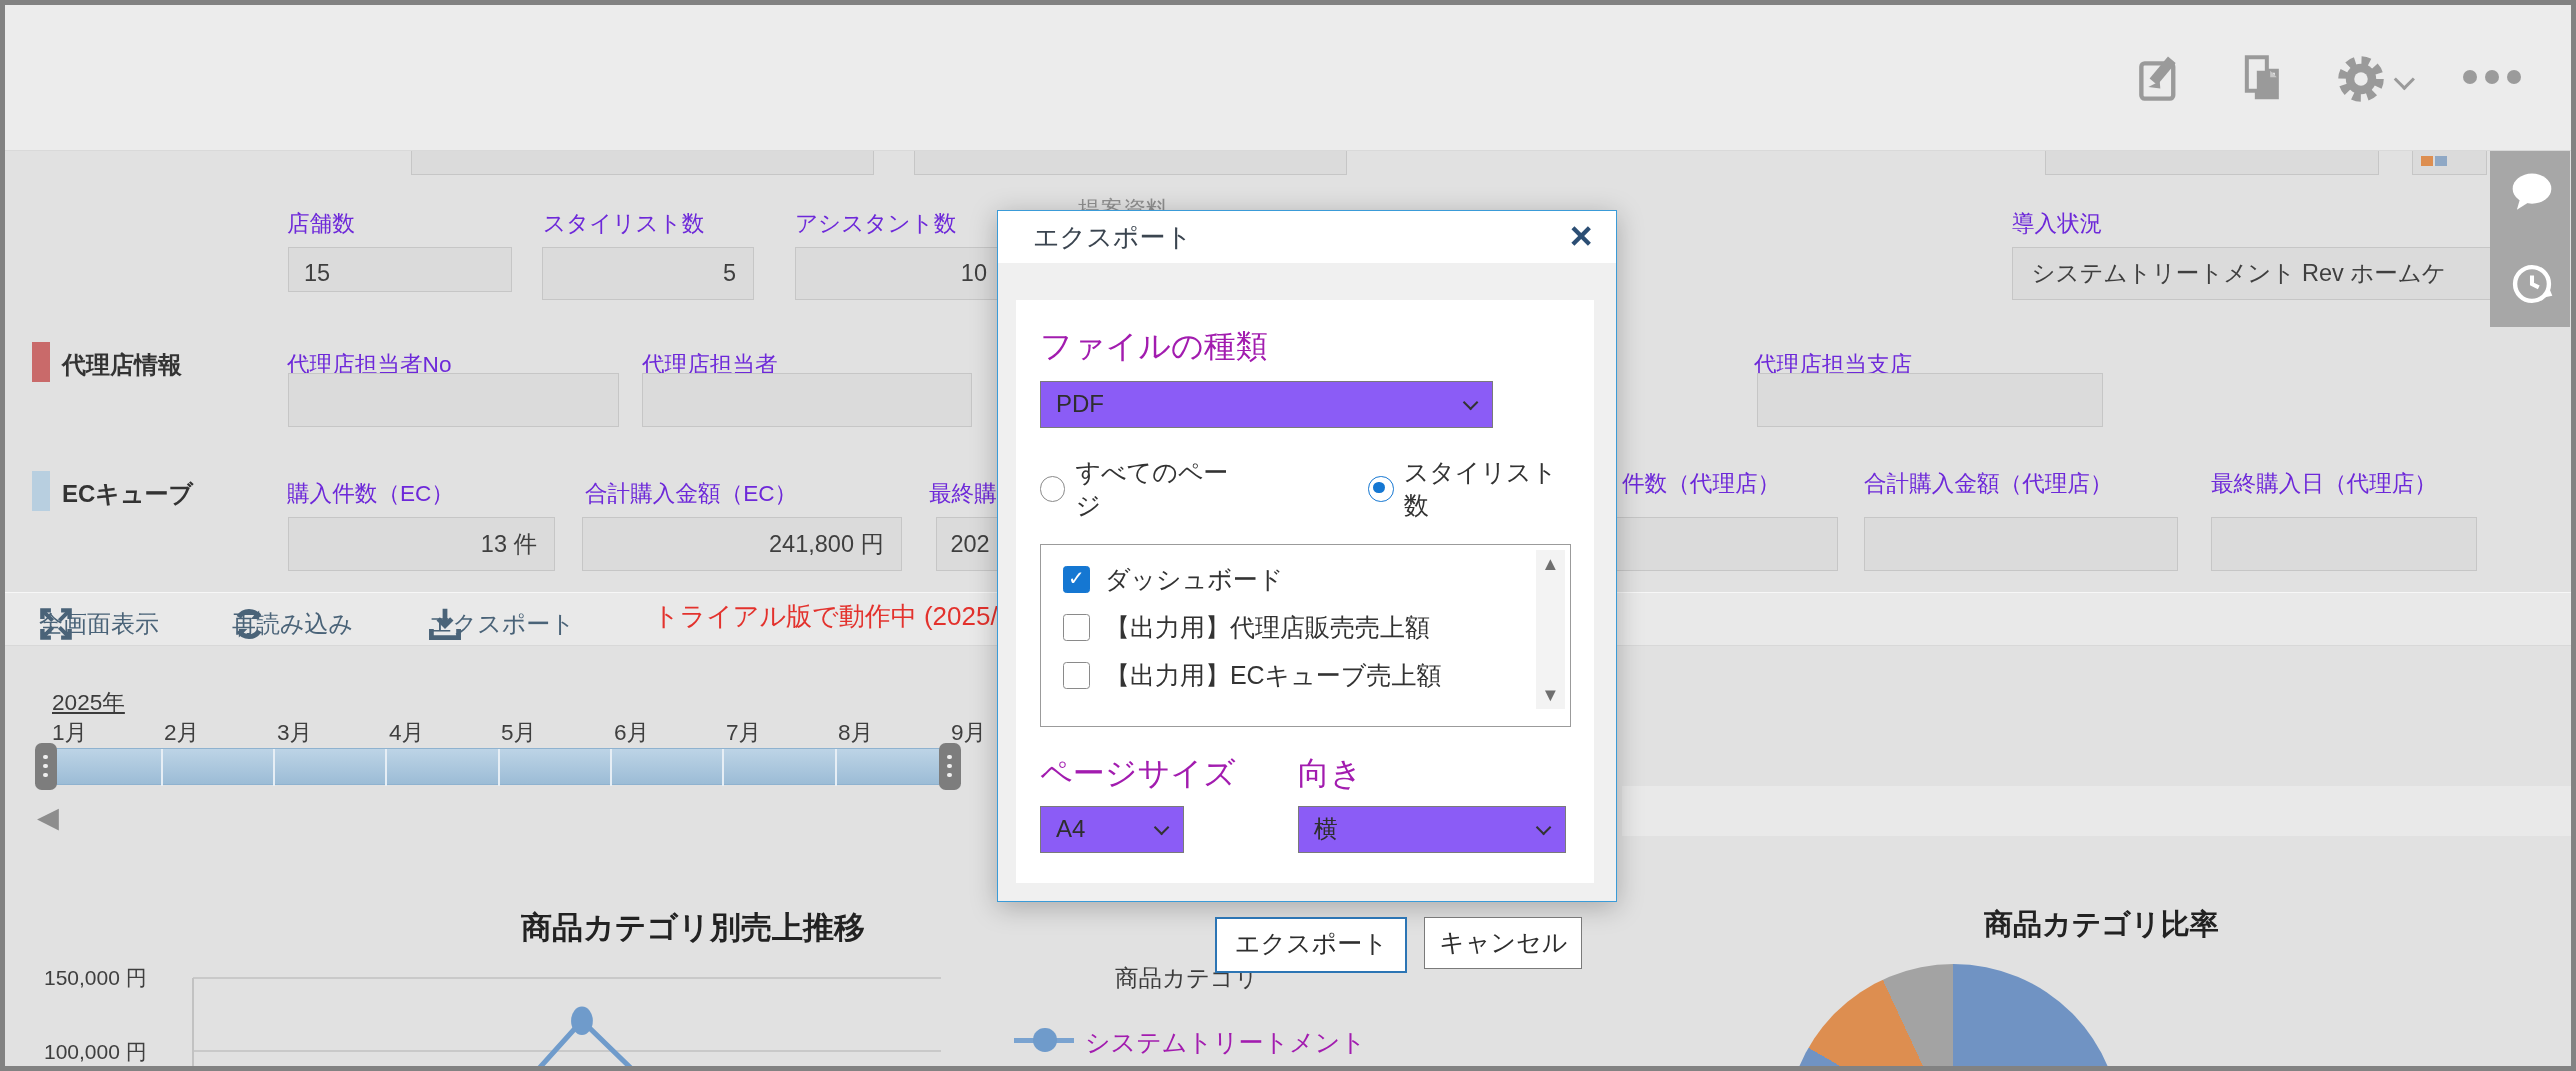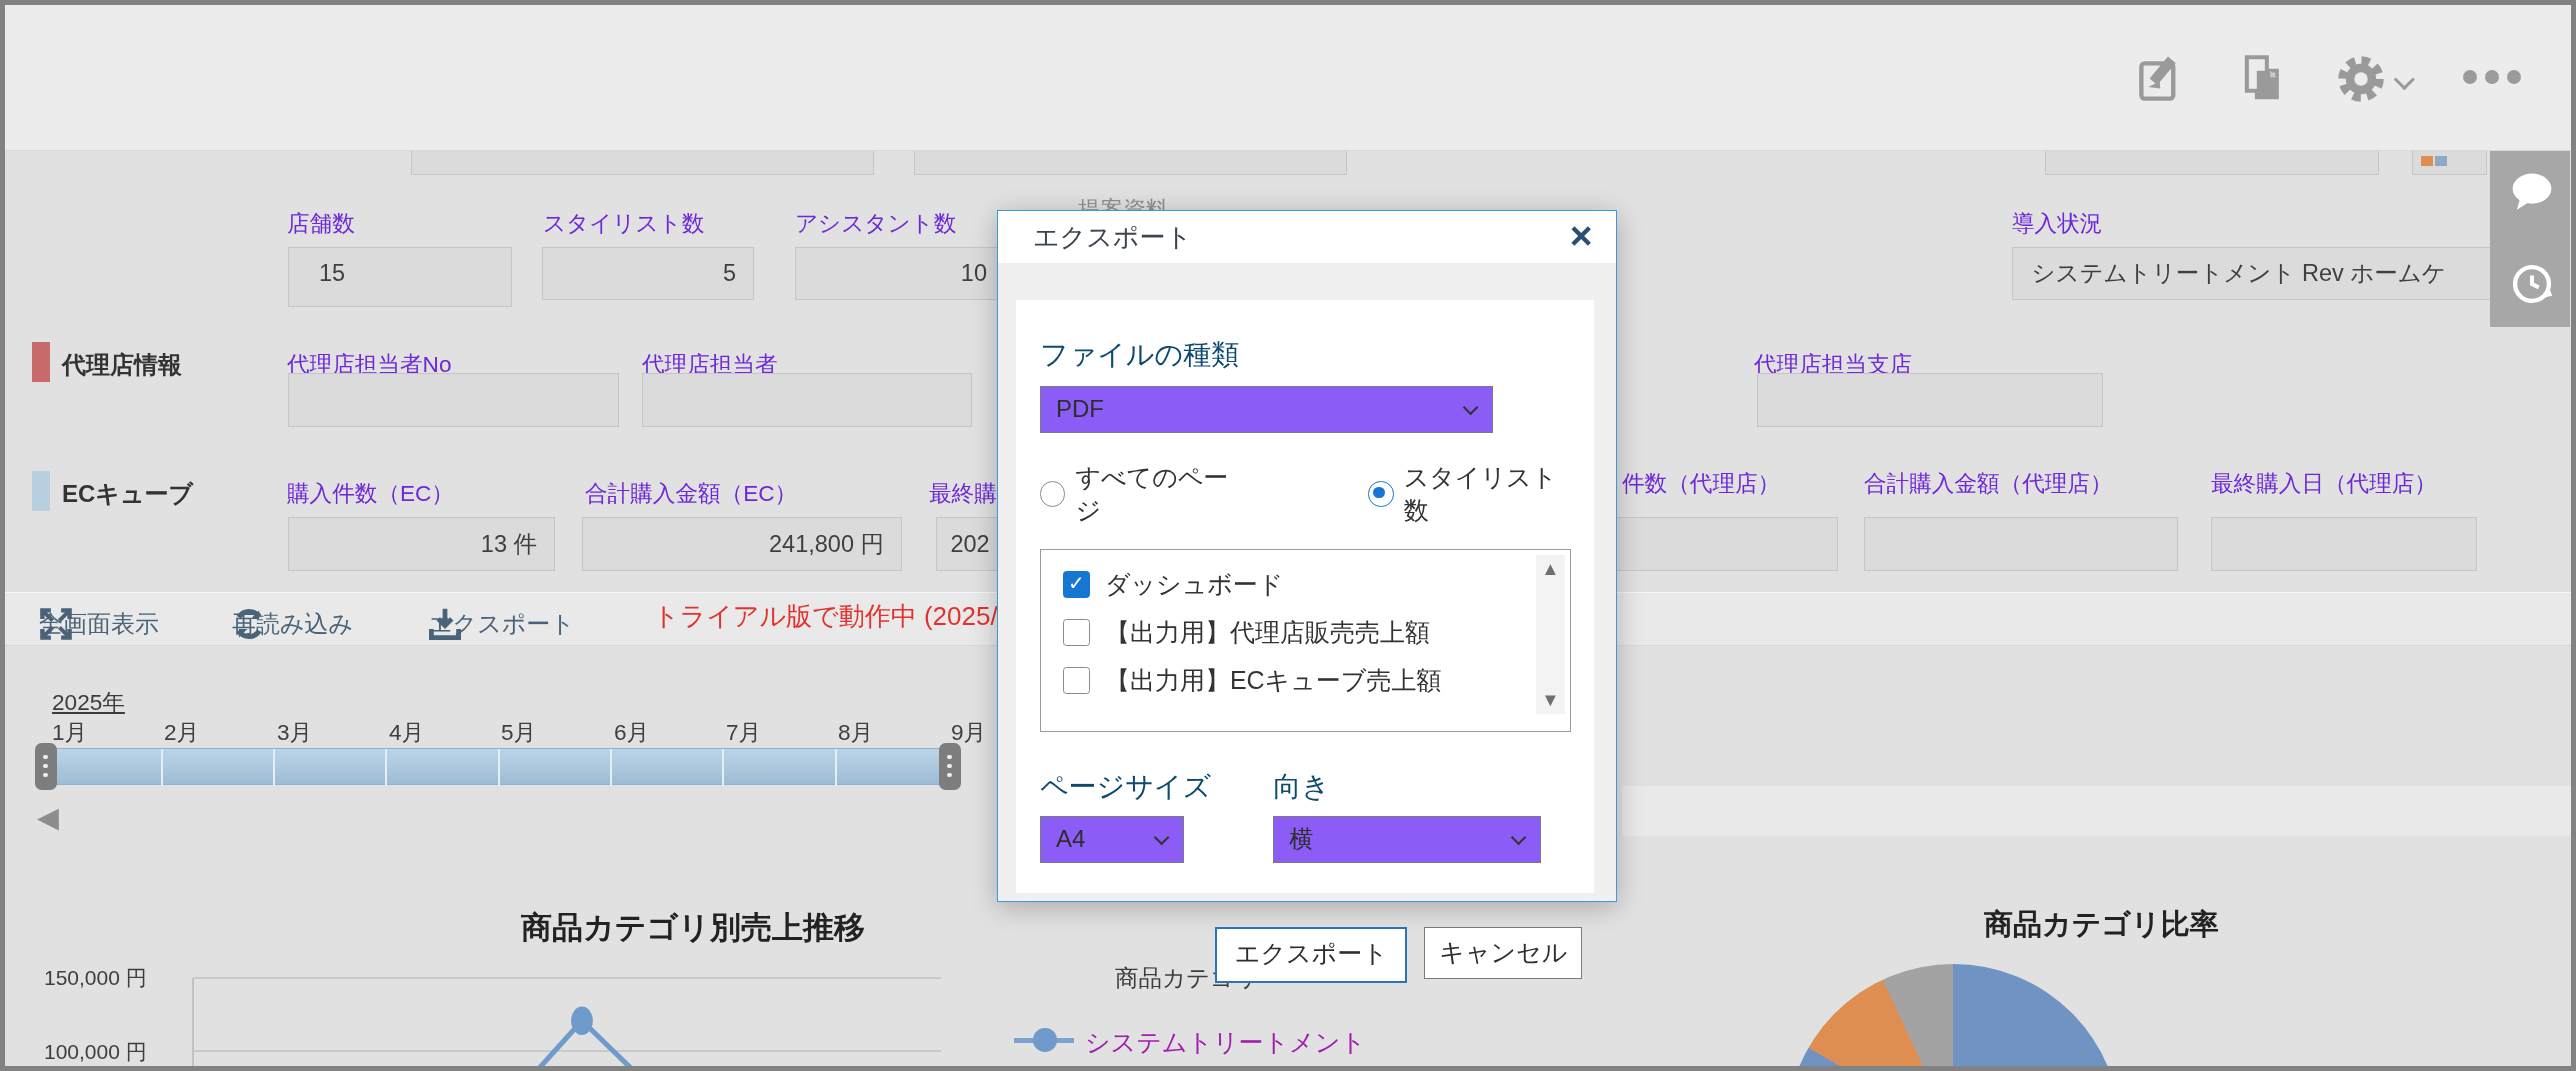--- a/index.html
+++ b/index.html
@@ -59,21 +59,21 @@
   .pie{left:1786px;top:964px;width:335px;height:335px;border-radius:50%;z-index:1;}
   .band-right{left:1622px;top:786px;width:949px;height:50px;background:#e9e9e9;z-index:1;}
   
   .dialog{left:997px;top:210px;width:620px;height:692px;background:#f0f0f0;
     border:1.7px solid #3a9bd8;box-shadow:0 5px 25px rgba(0,0,0,.25);z-index:40;}
   .dlg-titlebar{position:relative;height:52px;background:#fff;display:flex;align-items:center;}
   .dlg-title{margin-left:35px;font-size:26px;color:#3b4550;}
   .dlg-close{position:absolute;right:23.5px;top:5px;font-size:39px;font-weight:bold;color:#2c4e74;line-height:39px;}
   .dlg-body{padding:37px 22px 0 18.4px;}
   .panel{background:#fff;padding:25px 23.5px 30px 23.5px;}
-  .dlg-label{font-size:28px;color:#0c4a6e;margin-bottom:11.7px;margin-top:11px;}
+  .dlg-label{font-size:32px;color:#a21caf;margin-bottom:11.7px;}
   .select{position:relative;background:#8b5cf6;border:0.8px solid #7a7a7a;height:45px;
     font-size:24px;color:#2e2e2e;line-height:44px;padding-left:15px;}
   .select .sel-chev{position:absolute;right:11.7px;top:14.3px;width:17px;height:17px;}
   .select .sel-chev:before{content:"";position:absolute;left:1.7px;top:0.8px;width:9.2px;height:9.2px;
     border-right:2.5px solid #333;border-bottom:2.5px solid #333;transform:rotate(45deg);}
   .radio-row{display:flex;align-items:center;margin:28.5px 0 22px 0;}
   .radio{width:23.5px;height:23.5px;border-radius:50%;border:1.7px solid #8a8a8a;background:#fff;margin-right:10px;flex:none;}
   .radio.on{border:1.7px solid #1577d2;position:relative;}
   .radio.on:before{content:"";position:absolute;left:4.2px;top:4.2px;width:11.7px;height:11.7px;border-radius:50%;background:#1577d2;}
   .radio-label{font-size:25px;color:#333;}
@@ -143,21 +143,21 @@
   <span style="position:absolute;left:0;top:1.7px;width:11.7px;height:10px;background:#dd8e50;"></span>
   <span style="position:absolute;left:14.3px;top:1.7px;width:11.7px;height:10px;background:#8fa8c5;"></span>
 </div>
 <div class="abs hidden-label clip" style="left:1078px;top:194px;height:20px;">提案資料</div>
 
 <div class="abs flabel" style="left:287px;top:208px;">店舗数</div>
 <div class="abs flabel" style="left:543px;top:208px;">スタイリスト数</div>
 <div class="abs flabel" style="left:795px;top:208px;">アシスタント数</div>
 <div class="abs flabel" style="left:2012px;top:208px;">導入状況</div>
 
-<div class="abs fbox fvalue" style="left:288px;top:247px;width:224px;height:60px;padding-left:30px;">15</div>
+<div class="abs fbox fvalue" style="left:288px;top:247px;width:224px;height:45px;padding-left:15px;">15</div>
 <div class="abs fbox fvalue" style="left:542px;top:247px;width:212px;height:53px;padding-right:17px;text-align:right;">5</div>
 <div class="abs fbox fvalue" style="left:795px;top:247px;width:210px;height:53px;padding-right:17px;text-align:right;">10</div>
 <div class="abs fbox fvalue clip" style="left:2012px;top:247px;width:480px;height:53px;padding-left:18.4px;">システムトリートメント Rev ホームケ</div>
 
 <div class="abs section-bar" style="left:32px;top:342px;height:40px;background:#c96a6a;"></div>
 <div class="abs section-title" style="left:62px;top:349px;">代理店情報</div>
 <div class="abs flabel" style="left:287px;top:349px;">代理店担当者No</div>
 <div class="abs flabel" style="left:642px;top:349px;">代理店担当者</div>
 <div class="abs flabel" style="left:1754px;top:349px;">代理店担当支店</div>
 <div class="abs fbox" style="left:288px;top:373px;width:331px;height:54px;"></div>

